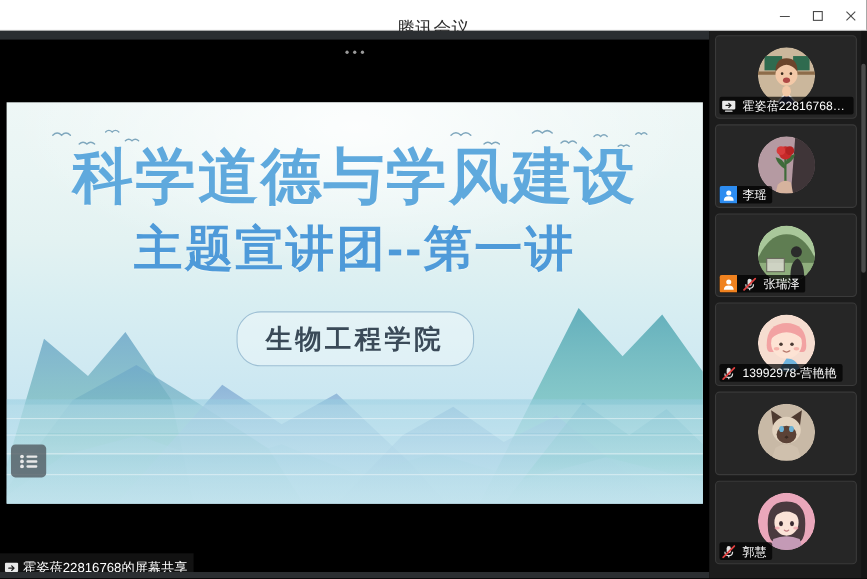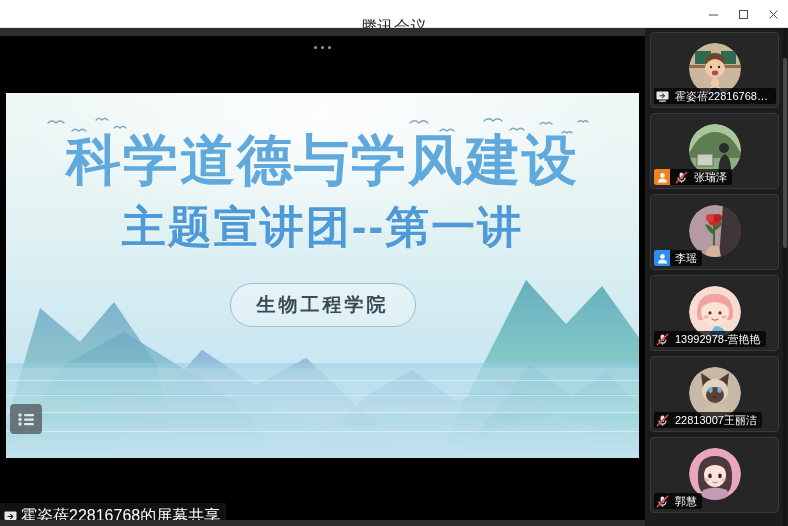--- a/index.html
+++ b/index.html
@@ -106,21 +106,21 @@
   #title-line2 { top: 112px; font-size: 44px; color:#4e9ad9; }
 
   #dept-pill {
     position: absolute;
     left: 50%; transform: translateX(-50%);
     top: 190px;
     padding: 8px 26px;
     border: 1.5px solid #9dbfd4;
     border-radius: 22px;
     background: rgba(255,255,255,.34);
-    font-size: 19px;
+    font-size: 24px;
     font-weight: 600;
     color: #3a4a58;
     letter-spacing: 3px;
     white-space: nowrap;
   }
   #mtn-layer { position:absolute; left:0; bottom:0; width:100%; height:58%; }
 
   #water {
     position: absolute; left: 0; bottom: 0; width: 100%; height: 26%;
     background: linear-gradient(180deg, rgba(150,205,224,.55) 0%, rgba(178,220,234,.55) 45%, rgba(196,228,238,.7) 100%);
@@ -140,21 +140,21 @@
   #slide-tool svg { display: block; }
 
   
   #share-label {
     position: absolute; left: 0; bottom: 0;
     height: 23px;
     display: flex; align-items: center; gap: 4px;
     padding: 4px 6px 0 4px;
     background: rgba(20,20,20,.92);
     color: #ffffff;
-    font-size: 16px;
+    font-size: 12px;
     white-space: nowrap;
   }
   #share-label .sh-icon svg { display: block; }
   #bottom-strip {
     position: absolute; left: 0; bottom: 0;
     width: 645px; height: 6px;
     background: #2b2e31;
   }
 
   
@@ -395,70 +395,70 @@
             <path d="M4 4.8 L8 4.8 M6.5 2.9 L8.6 4.8 L6.5 6.7" stroke="#1c1c1c" stroke-width="1" fill="none" stroke-linecap="round" stroke-linejoin="round"></path>
           </svg>
         </span>
         <span class="nm">霍姿蓓22816768的屏幕...</span>
       </div>
     </div>
 
     <div class="tile">
       <div class="avatar">
         <svg viewBox="0 0 52 52">
-          <circle cx="26" cy="26" r="26" fill="#a9c79a"></circle>
-          <path d="M0 30 q10 -22 26 -22 q16 0 26 22 L52 52 L0 52Z" fill="#5f7d52"></path>
-          <rect x="0" y="34" width="52" height="18" fill="#8fae7d"></rect>
-          <path d="M30 52 q-2 -18 6 -22 q7 4 6 22Z" fill="#2b2b2b"></path>
-          <circle cx="35" cy="24" r="5" fill="#2b2b2b"></circle>
-          <rect x="8" y="30" width="16" height="12" fill="#d9d9cf" opacity=".85"></rect>
-          <rect x="8" y="30" width="16" height="12" fill="none" stroke="#6b6b5f" stroke-width="1"></rect>
-        </svg>
-      </div>
-      <div class="tile-label">
-        <span class="badge orange">
-          <svg width="11" height="11" viewBox="0 0 11 11">
-            <circle cx="5.5" cy="3.4" r="2.3" fill="#fff"></circle>
-            <path d="M1 10.5 q0 -4 4.5 -4 q4.5 0 4.5 4 Z" fill="#fff"></path>
-          </svg>
-        </span>
-        <span class="badge plain">
-          <svg width="13" height="13" viewBox="0 0 13 13">
-            <rect x="4.6" y="1.4" width="3.8" height="6.6" rx="1.9" fill="#e2e2e2"></rect>
-            <path d="M3 6.5 q0 3.6 3.5 3.6 q3.5 0 3.5 -3.6" stroke="#e2e2e2" stroke-width="1.1" fill="none"></path>
-            <line x1="6.5" y1="10" x2="6.5" y2="11.8" stroke="#e2e2e2" stroke-width="1.1"></line>
-            <line x1="1.4" y1="11.6" x2="11.6" y2="1.4" stroke="#e04040" stroke-width="1.6" stroke-linecap="round"></line>
-          </svg>
-        </span>
-        <span class="nm">张瑞泽</span>
-      </div>
-    </div>
-
-    <div class="tile">
-      <div class="avatar">
-        <svg viewBox="0 0 52 52">
           <circle cx="26" cy="26" r="26" fill="#b59aa2"></circle>
           <path d="M34 0 L52 0 L52 52 L30 52 Z" fill="#2a2326" opacity=".85"></path>
           <path d="M25 46 L25 20" stroke="#3f6b3a" stroke-width="2"></path>
           <path d="M25 30 q-7 -4 -9 -11 q7 1 9 8Z" fill="#3f6b3a"></path>
           <path d="M25 26 q7 -3 9 -10 q-7 1 -9 8Z" fill="#3f6b3a"></path>
           <circle cx="25" cy="15" r="6" fill="#c62a2a"></circle>
           <circle cx="21" cy="13" r="4" fill="#d83b3b"></circle>
           <circle cx="29" cy="13" r="4" fill="#b42222"></circle>
           <path d="M18 44 q6 -6 12 -2 l2 10 l-16 0Z" fill="#d6b39e"></path>
         </svg>
       </div>
       <div class="tile-label">
         <span class="badge blue">
           <svg width="11" height="11" viewBox="0 0 11 11">
             <circle cx="5.5" cy="3.4" r="2.3" fill="#fff"></circle>
             <path d="M1 10.5 q0 -4 4.5 -4 q4.5 0 4.5 4 Z" fill="#fff"></path>
           </svg>
         </span>
         <span class="nm">李瑶</span>
+      </div>
+    </div>
+
+    <div class="tile">
+      <div class="avatar">
+        <svg viewBox="0 0 52 52">
+          <circle cx="26" cy="26" r="26" fill="#a9c79a"></circle>
+          <path d="M0 30 q10 -22 26 -22 q16 0 26 22 L52 52 L0 52Z" fill="#5f7d52"></path>
+          <rect x="0" y="34" width="52" height="18" fill="#8fae7d"></rect>
+          <path d="M30 52 q-2 -18 6 -22 q7 4 6 22Z" fill="#2b2b2b"></path>
+          <circle cx="35" cy="24" r="5" fill="#2b2b2b"></circle>
+          <rect x="8" y="30" width="16" height="12" fill="#d9d9cf" opacity=".85"></rect>
+          <rect x="8" y="30" width="16" height="12" fill="none" stroke="#6b6b5f" stroke-width="1"></rect>
+        </svg>
+      </div>
+      <div class="tile-label">
+        <span class="badge orange">
+          <svg width="11" height="11" viewBox="0 0 11 11">
+            <circle cx="5.5" cy="3.4" r="2.3" fill="#fff"></circle>
+            <path d="M1 10.5 q0 -4 4.5 -4 q4.5 0 4.5 4 Z" fill="#fff"></path>
+          </svg>
+        </span>
+        <span class="badge plain">
+          <svg width="13" height="13" viewBox="0 0 13 13">
+            <rect x="4.6" y="1.4" width="3.8" height="6.6" rx="1.9" fill="#e2e2e2"></rect>
+            <path d="M3 6.5 q0 3.6 3.5 3.6 q3.5 0 3.5 -3.6" stroke="#e2e2e2" stroke-width="1.1" fill="none"></path>
+            <line x1="6.5" y1="10" x2="6.5" y2="11.8" stroke="#e2e2e2" stroke-width="1.1"></line>
+            <line x1="1.4" y1="11.6" x2="11.6" y2="1.4" stroke="#e04040" stroke-width="1.6" stroke-linecap="round"></line>
+          </svg>
+        </span>
+        <span class="nm">张瑞泽</span>
       </div>
     </div>
 
     <div class="tile">
       <div class="avatar">
         <svg viewBox="0 0 52 52">
           <circle cx="26" cy="26" r="26" fill="#f6ddd0"></circle>
           <path d="M8 28 q0 -20 18 -20 q18 0 18 20 q0 6 -3 6 l-30 0 q-3 0 -3 -6Z" fill="#f2a2a2"></path>
           <circle cx="26" cy="26" r="14" fill="#fde3d4"></circle>
           <path d="M12 22 q2 -14 14 -14 q12 0 14 14 q-6 -6 -14 -6 q-8 0 -14 6Z" fill="#f2a2a2"></path>
@@ -490,31 +490,20 @@
           <path d="M14 22 L12 6 L24 14 Z" fill="#4d3a30"></path>
           <path d="M38 22 L40 6 L28 14 Z" fill="#4d3a30"></path>
           <ellipse cx="26" cy="24" rx="13" ry="12" fill="#e2d3bf"></ellipse>
           <ellipse cx="26" cy="28" rx="9" ry="8" fill="#5b4236"></ellipse>
           <ellipse cx="21.5" cy="23" rx="2.2" ry="2.8" fill="#6db3d6"></ellipse>
           <ellipse cx="30.5" cy="23" rx="2.2" ry="2.8" fill="#6db3d6"></ellipse>
           <path d="M26 29 l-2 1.6 l2 1.2 l2 -1.2Z" fill="#3a2a22"></path>
           <path d="M16 40 q10 -6 20 0 l4 12 l-28 0Z" fill="#cfc0ad"></path>
         </svg>
       </div>
-      <div class="tile-label">
-        <span class="badge plain">
-          <svg width="13" height="13" viewBox="0 0 13 13">
-            <rect x="4.6" y="1.4" width="3.8" height="6.6" rx="1.9" fill="#e2e2e2"></rect>
-            <path d="M3 6.5 q0 3.6 3.5 3.6 q3.5 0 3.5 -3.6" stroke="#e2e2e2" stroke-width="1.1" fill="none"></path>
-            <line x1="6.5" y1="10" x2="6.5" y2="11.8" stroke="#e2e2e2" stroke-width="1.1"></line>
-            <line x1="1.4" y1="11.6" x2="11.6" y2="1.4" stroke="#e04040" stroke-width="1.6" stroke-linecap="round"></line>
-          </svg>
-        </span>
-        <span class="nm">22813007王丽洁</span>
-      </div>
     </div>
 
     <div class="tile">
       <div class="avatar">
         <svg viewBox="0 0 52 52">
           <circle cx="26" cy="26" r="26" fill="#eaa7bb"></circle>
           <path d="M9 30 q-1 -22 17 -22 q18 0 17 22 q0 10 -4 14 l-26 0 q-4 -4 -4 -14Z" fill="#4a3a3f"></path>
           <ellipse cx="26" cy="27" rx="11" ry="12" fill="#fbe3d8"></ellipse>
           <path d="M15 22 q1 -13 11 -13 q10 0 11 13 q-5 -5 -11 -5 q-6 0 -11 5Z" fill="#4a3a3f"></path>
           <ellipse cx="21" cy="28" rx="1.8" ry="2.4" fill="#3a2a30"></ellipse>

